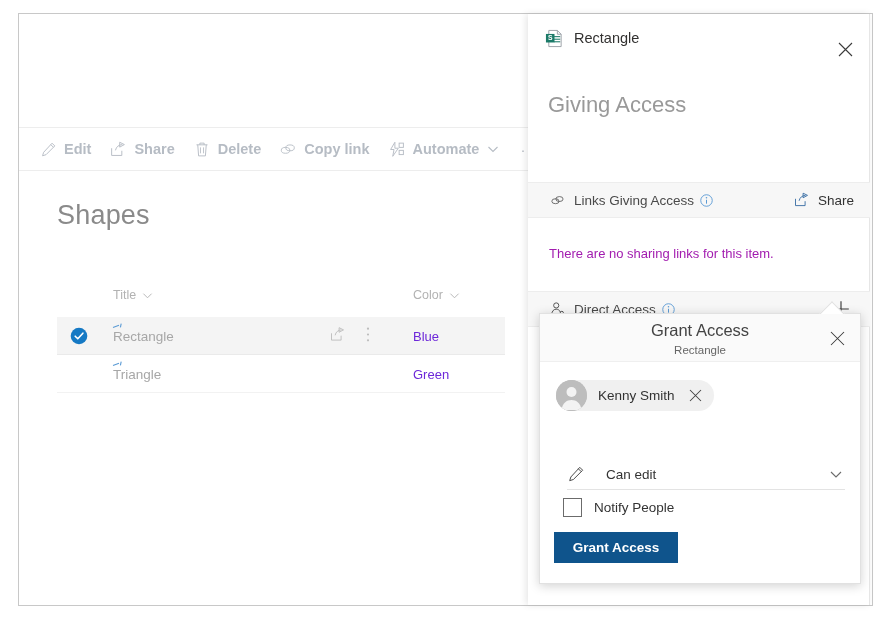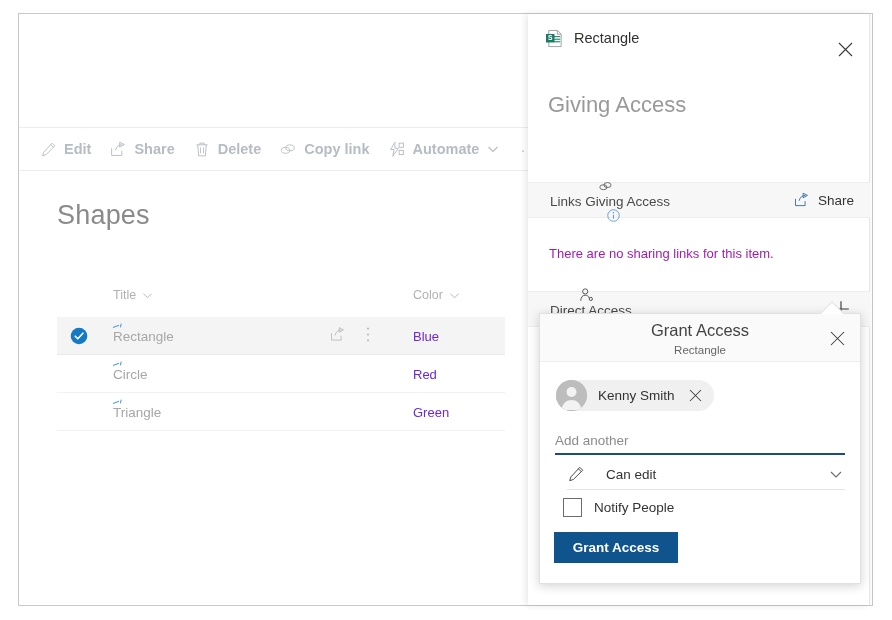--- a/index.html
+++ b/index.html
@@ -253,21 +253,20 @@
   }
   .section-bar.links { top: 168px; }
   .section-bar.direct { top: 277px; }
 
   .sec-left {
     display: flex;
     align-items: center;
     margin-left: 22px;
     font-size: 13.5px;
     color: #4a4a4a;
-    flex-direction: column;
   }
   .sec-left .sicon {
     width: 16px;
     height: 16px;
     margin-right: 8px;
     display: inline-flex;
     align-items: center;
   }
   .info-i {
     margin-left: 6px;
@@ -614,30 +613,20 @@
             <svg width="4" height="16" viewBox="0 0 4 16">
               <circle cx="2" cy="2.2" r="1.1" fill="#bdbdbd"></circle>
               <circle cx="2" cy="8" r="1.1" fill="#bdbdbd"></circle>
               <circle cx="2" cy="13.8" r="1.1" fill="#bdbdbd"></circle>
             </svg>
           </span>
         </span>
         <span class="color-cell">Blue</span>
       </div>
 
-      <div class="row">
-        <span class="new-glyph">
-          <svg width="12" height="12" viewBox="0 0 12 12">
-            <path d="M1 4.6 L7 2.2" stroke="#5b9bd5" stroke-width="1.1" fill="none"></path>
-            <path d="M9.2 0.6 L8.4 4.4" stroke="#5b9bd5" stroke-width="1.1" fill="none"></path>
-          </svg>
-        </span>
-        <span class="title-cell">Circle</span>
-        <span class="color-cell">Red</span>
-      </div>
 
       <div class="row">
         <span class="new-glyph">
           <svg width="12" height="12" viewBox="0 0 12 12">
             <path d="M1 4.6 L7 2.2" stroke="#5b9bd5" stroke-width="1.1" fill="none"></path>
             <path d="M9.2 0.6 L8.4 4.4" stroke="#5b9bd5" stroke-width="1.1" fill="none"></path>
           </svg>
         </span>
         <span class="title-cell">Triangle</span>
         <span class="color-cell">Green</span>
@@ -751,21 +740,20 @@
         </svg>
       </span>
       <span class="pname">Kenny Smith</span>
       <span class="pclose">
         <svg width="13" height="13" viewBox="0 0 13 13">
           <path d="M1 1 L12 12 M12 1 L1 12" stroke="#444444" stroke-width="1.05" fill="none"></path>
         </svg>
       </span>
     </div>
 
-    <input class="add-another" type="text" value="" placeholder="Add another" style="">
 
     <div class="perm-row">
       <span class="picon">
         <svg width="18" height="18" viewBox="0 0 20 20">
           <path d="M14.2 2.6 L17.4 5.8 L7.1 16.1 L3 17.4 L4.3 13.3 Z" fill="none" stroke="#4a4a4a" stroke-width="1.1"></path>
           <path d="M12.6 4.2 L15.8 7.4" fill="none" stroke="#4a4a4a" stroke-width="1.1"></path>
         </svg>
       </span>
       <span class="plabel">Can edit</span>
       <span class="pchev">

